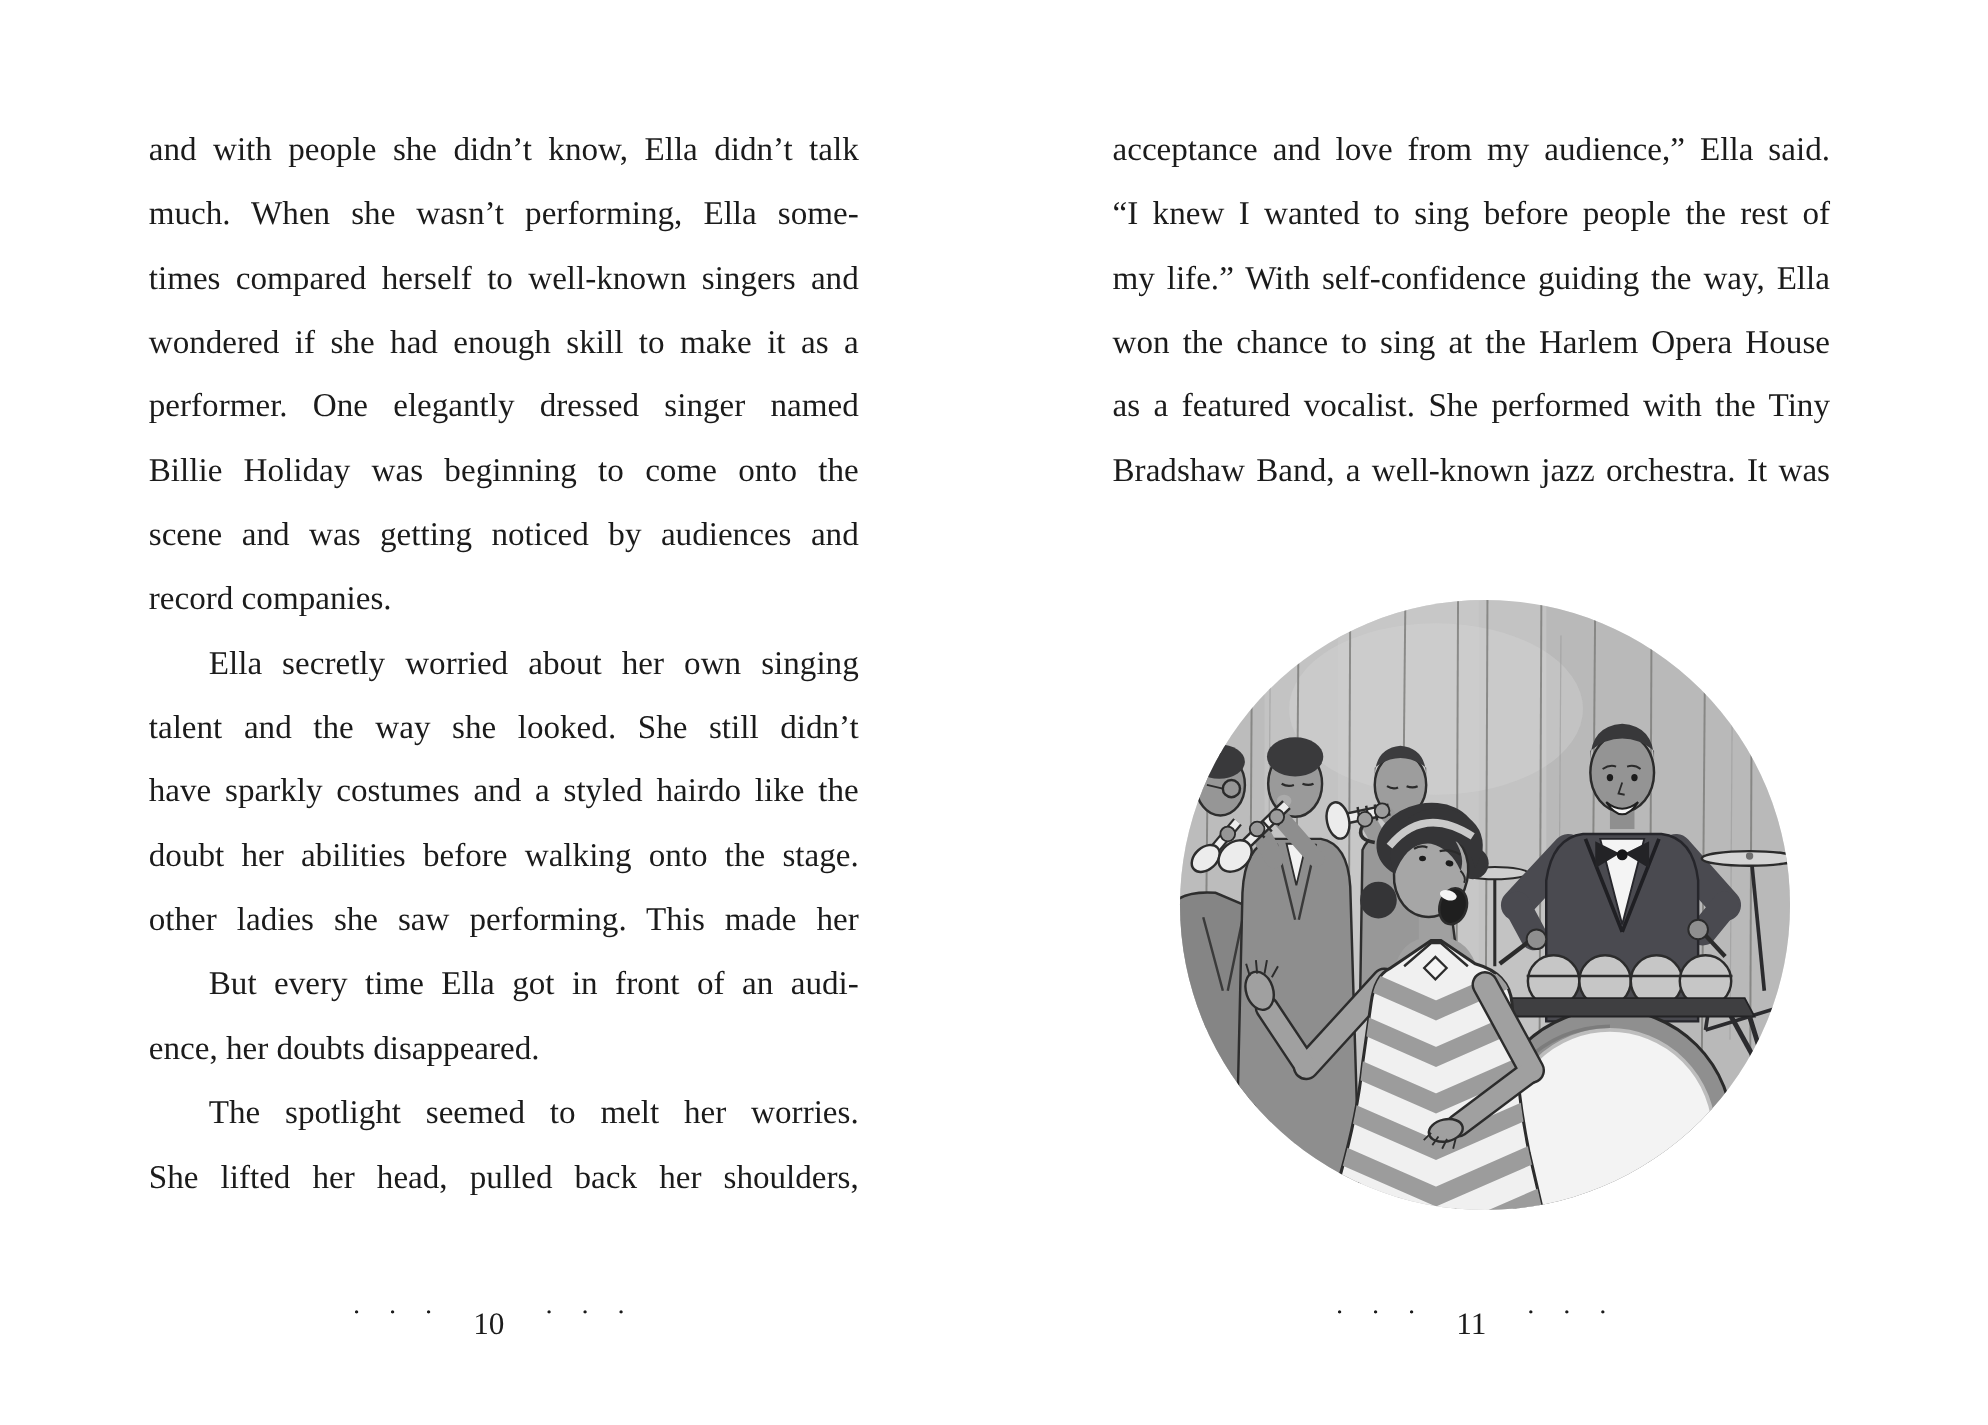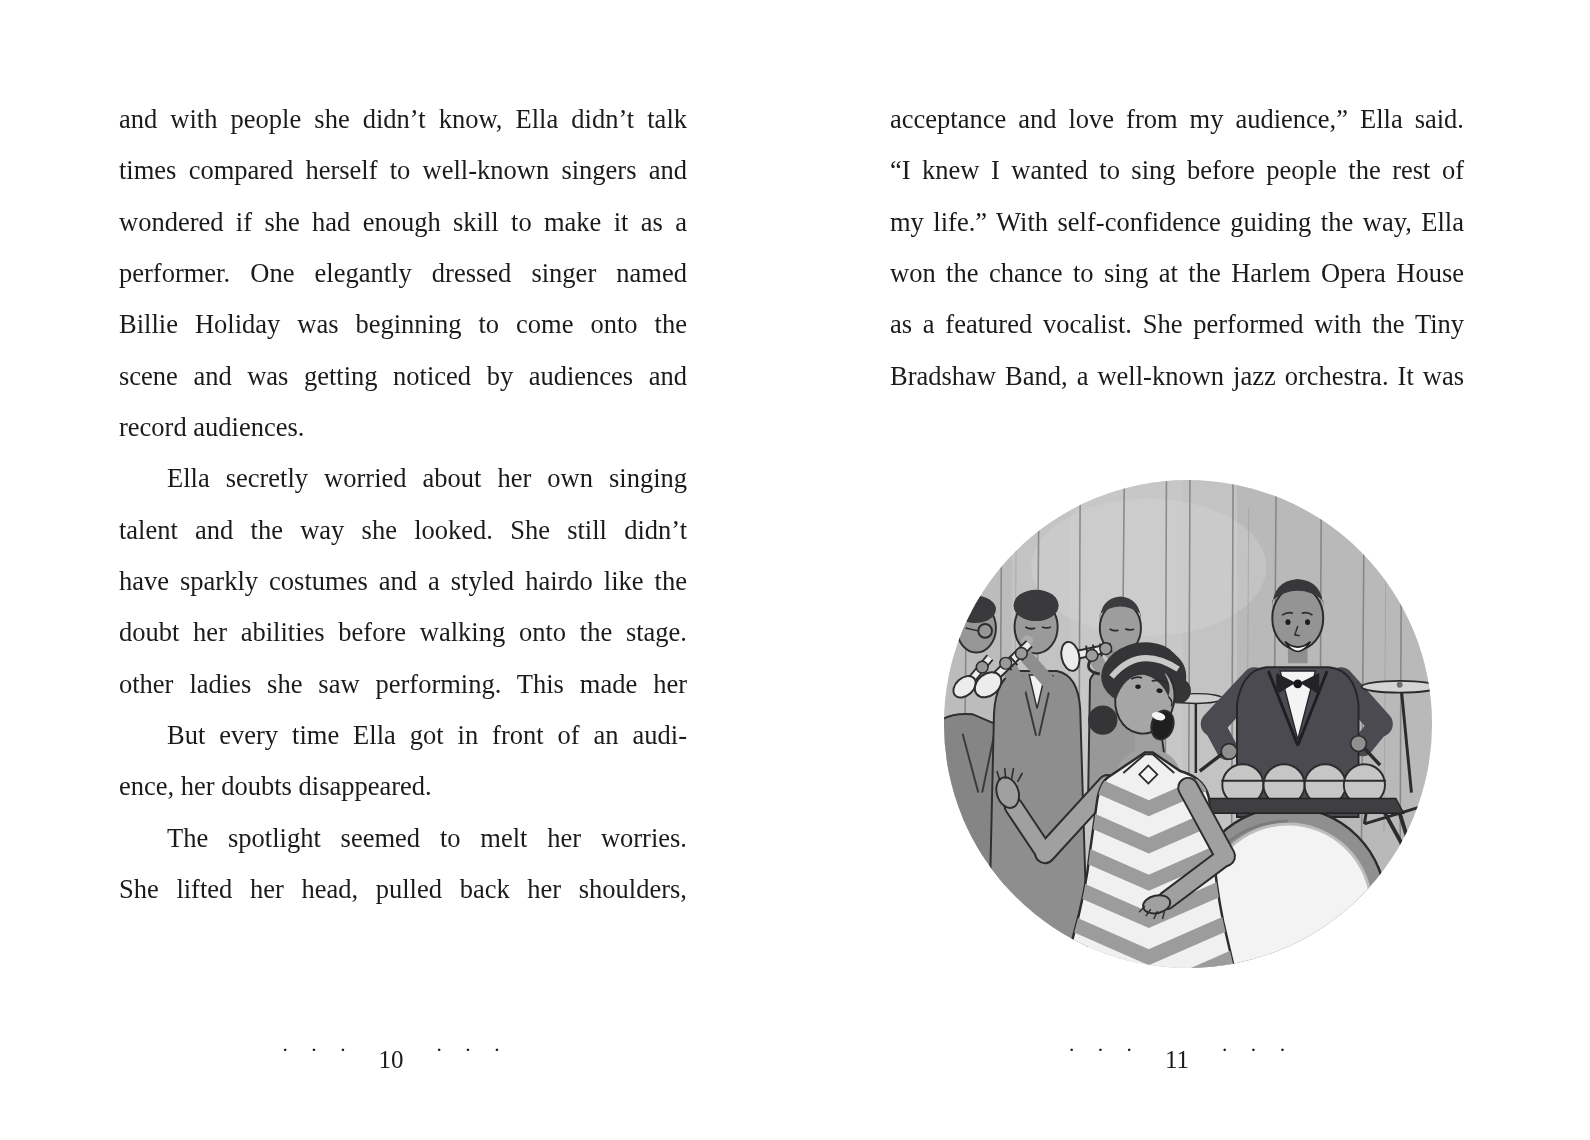--- a/index.html
+++ b/index.html
@@ -26,26 +26,27 @@
   .dots{letter-spacing:8px;font-size:22px;padding-left:8px;}
   .pgnum{font-size:25px;margin-top:20px;}
   #illustration{position:absolute;left:943px;top:479px;width:490px;height:490px;}
   #illustration svg{display:block;width:100%;height:100%;}
 </style>
 </head>
 <body>
 
 <div id="left-col" class="text-col">
   <div class="line">and with people she didn’t know, Ella didn’t talk</div>
+  <div class="line">much. When she wasn’t performing, Ella some-</div>
   <div class="line">times compared herself to well-known singers and</div>
   <div class="line">wondered if she had enough skill to make it as a</div>
   <div class="line">performer. One elegantly dressed singer named</div>
   <div class="line">Billie Holiday was beginning to come onto the</div>
   <div class="line">scene and was getting noticed by audiences and</div>
-  <div class="line end">record audiences.</div>
+  <div class="line end">record companies.</div>
   <div class="line indent">Ella secretly worried about her own singing</div>
   <div class="line">talent and the way she looked. She still didn’t</div>
   <div class="line">have sparkly costumes and a styled hairdo like the</div>
   <div class="line">doubt her abilities before walking onto the stage.</div>
   <div class="line">other ladies she saw performing. This made her</div>
   <div class="line indent">But every time Ella got in front of an audi-</div>
   <div class="line end">ence, her doubts disappeared.</div>
   <div class="line indent">The spotlight seemed to melt her worries.</div>
   <div class="line">She lifted her head, pulled back her shoulders,</div>
 </div>

